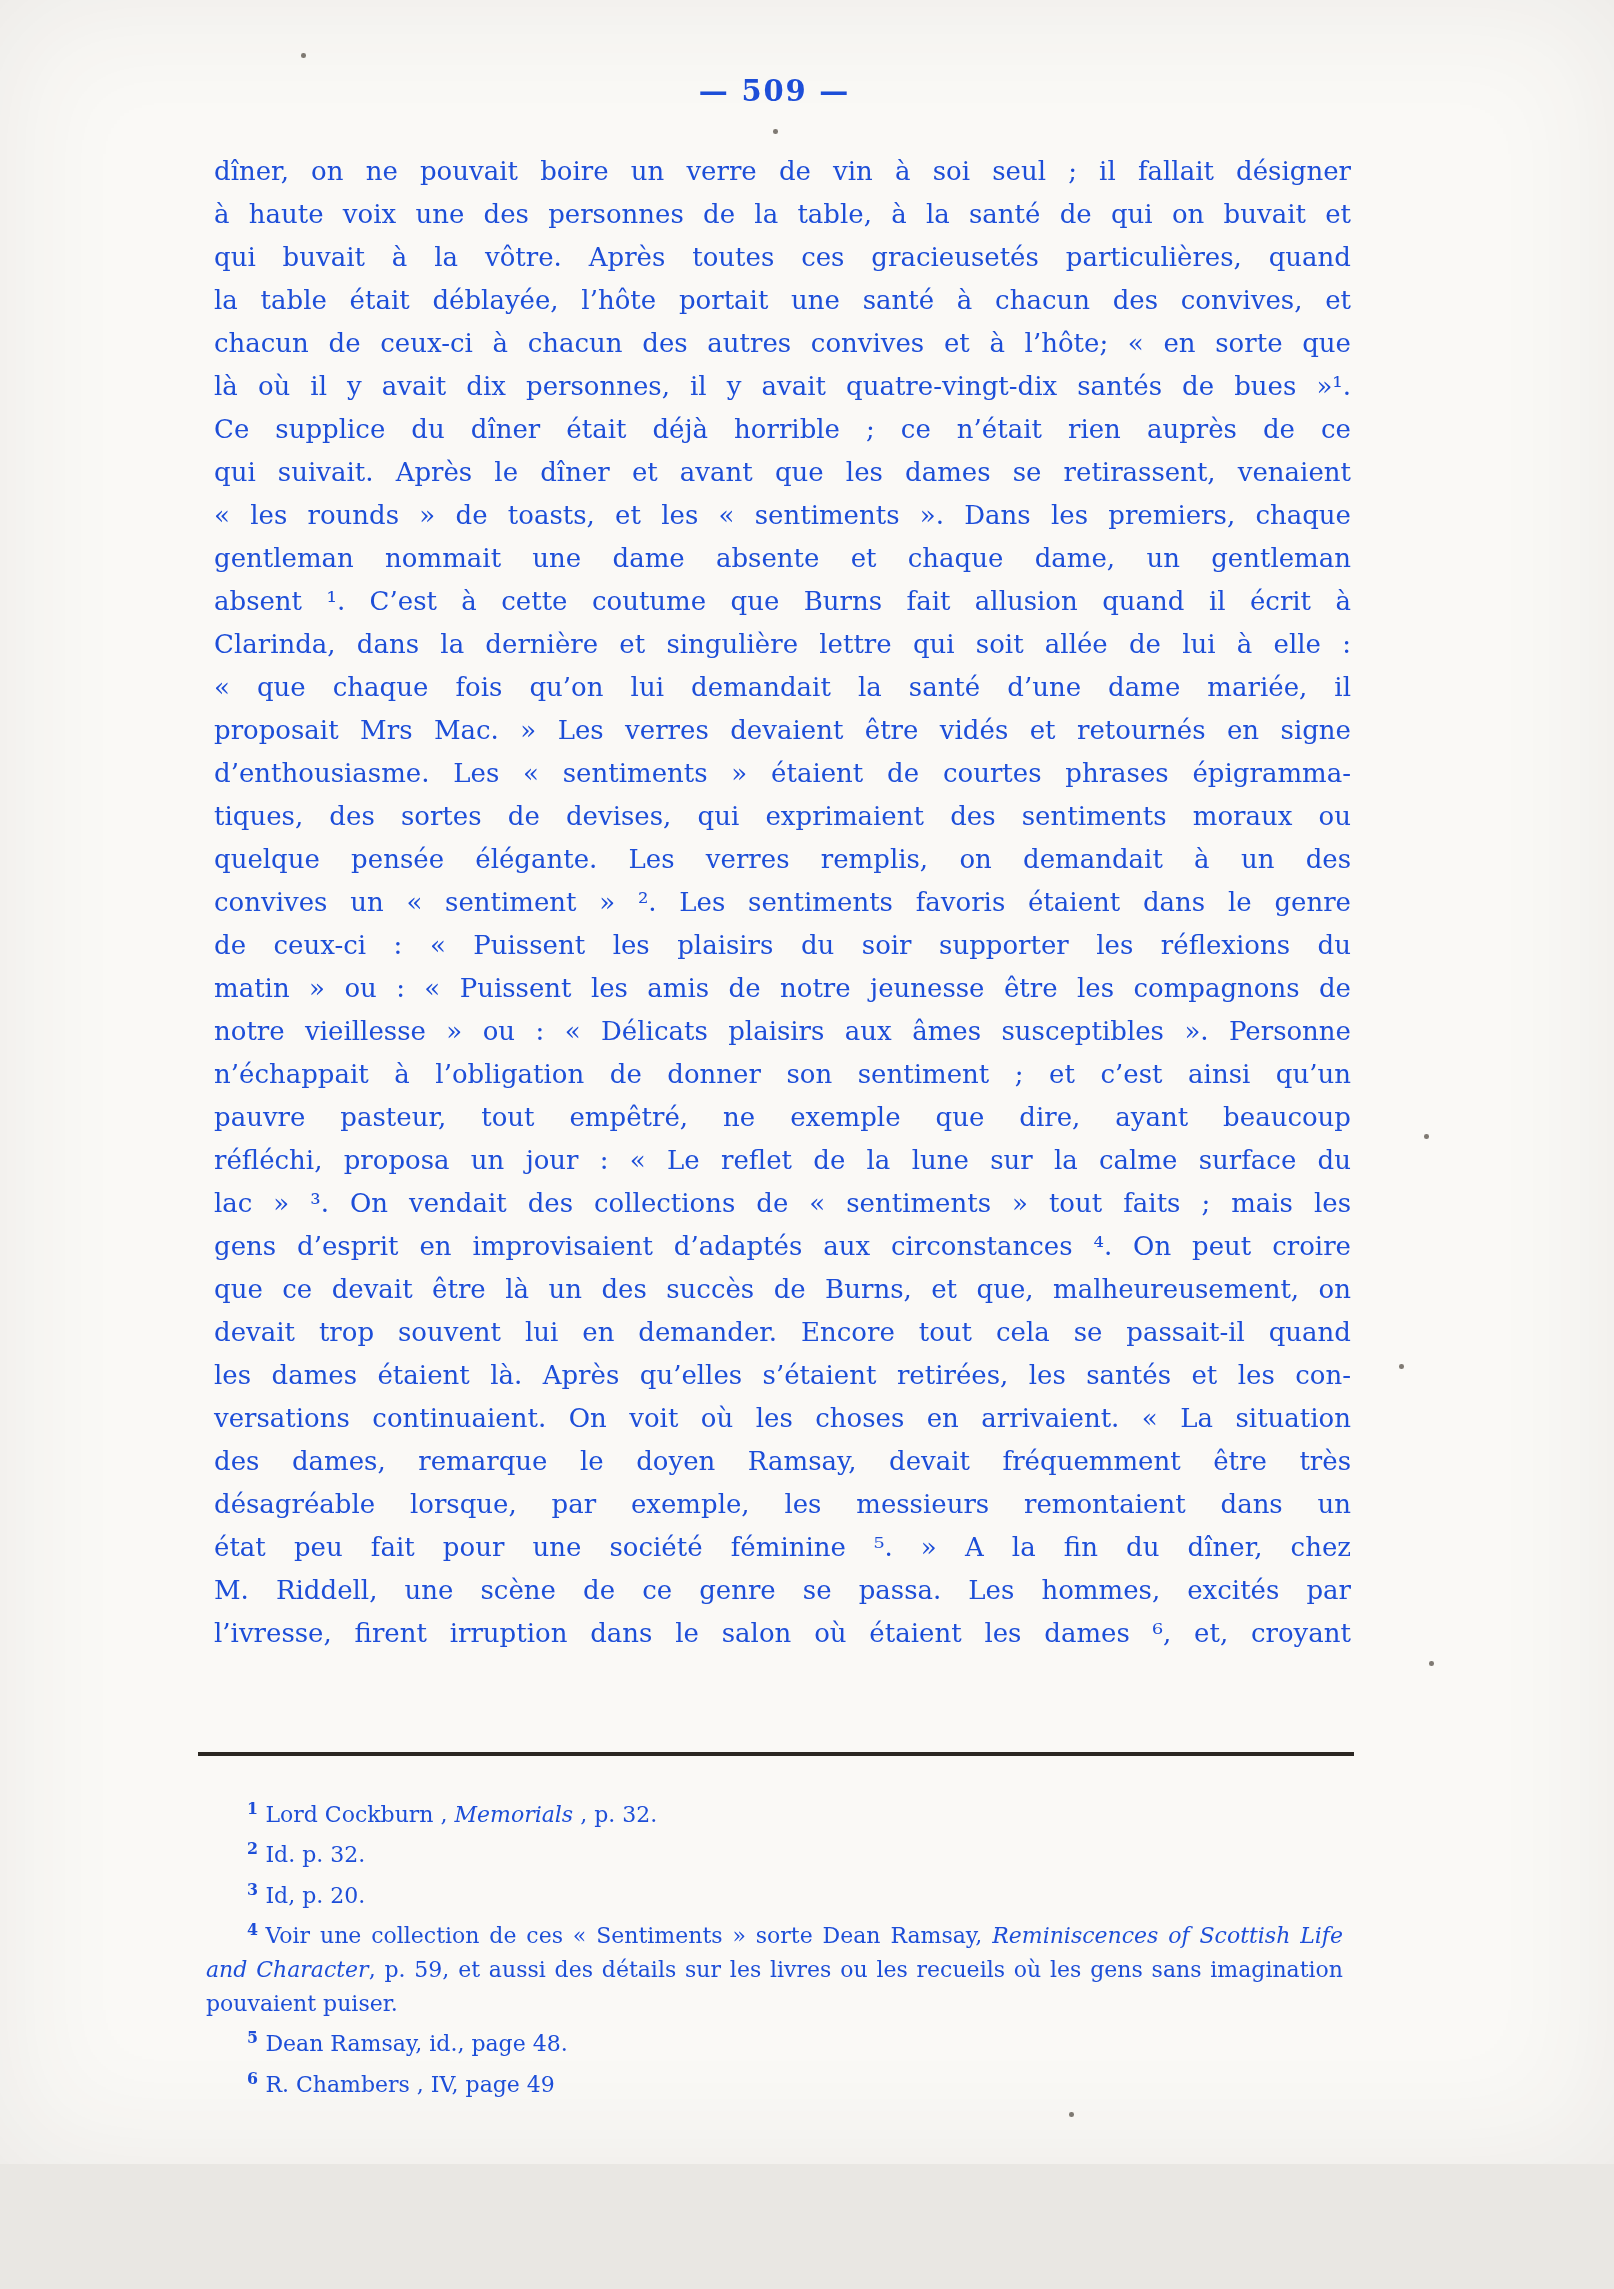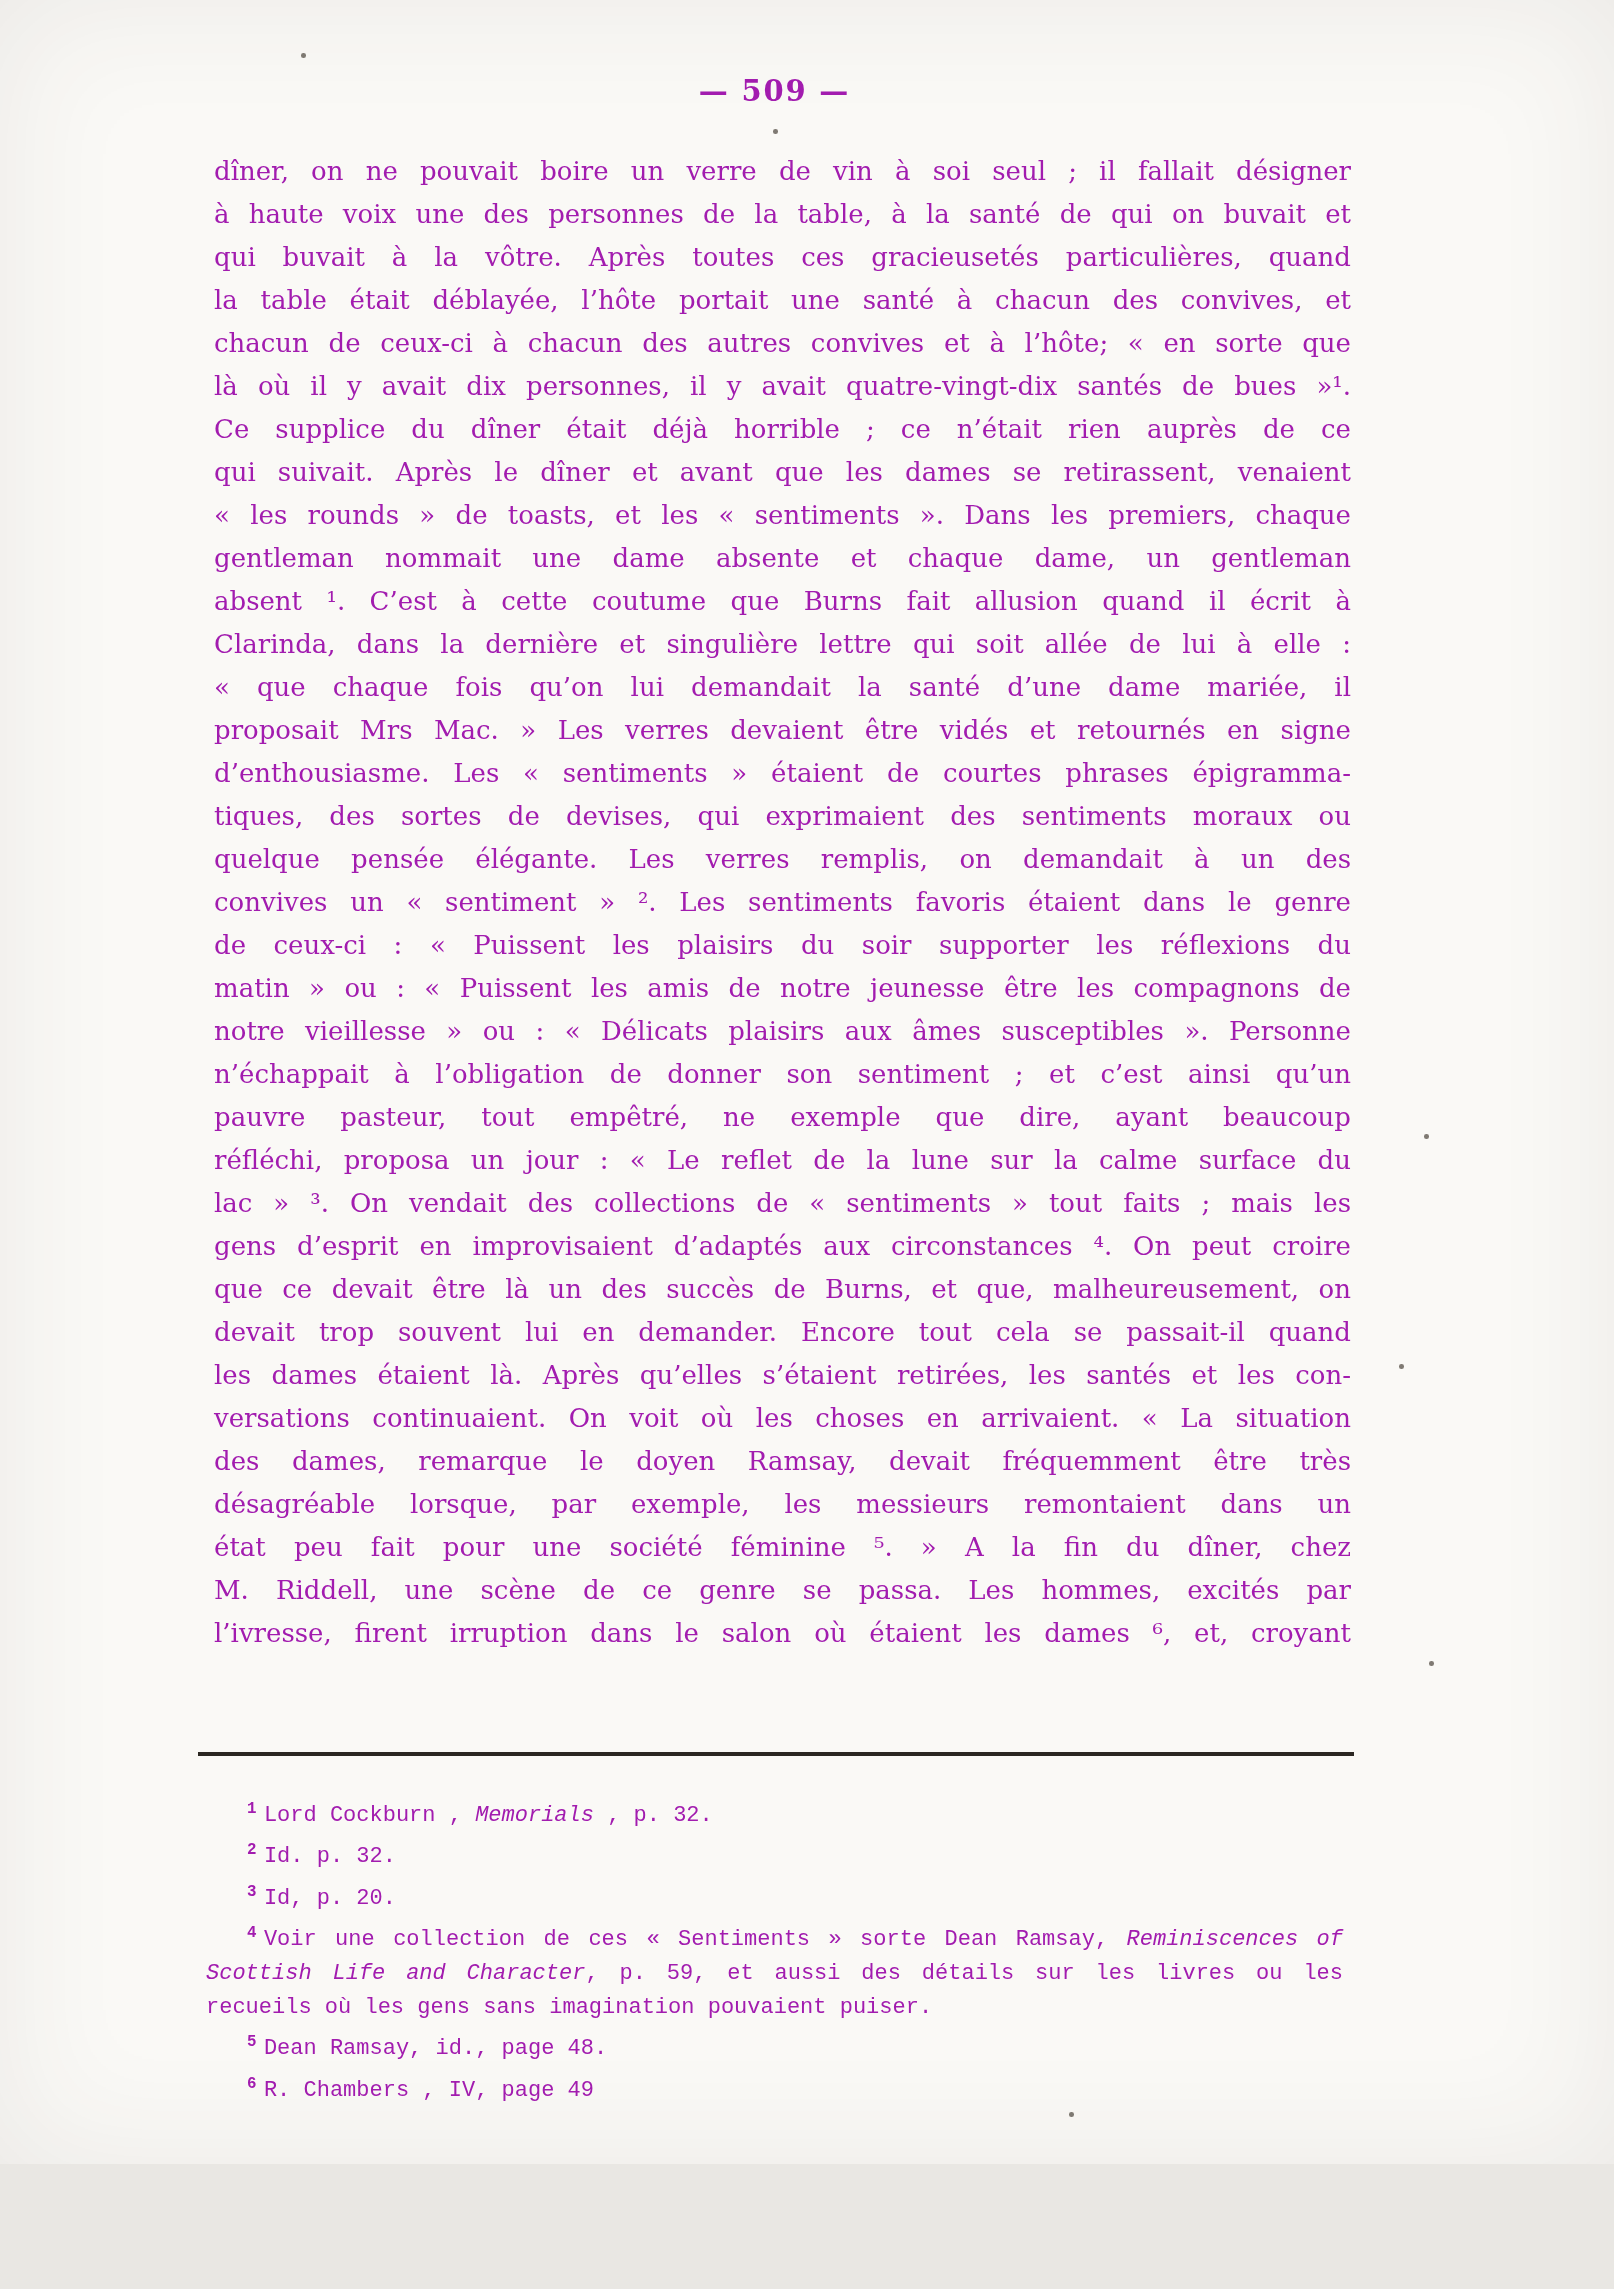--- a/index.html
+++ b/index.html
@@ -6,21 +6,21 @@
     margin: 0;
     padding: 0;
     background: #e9e7e3;
   }
   .page {
     position: relative;
     width: 1614px;
     height: 2164px;
     margin: 0 auto;
     background: #faf9f6;
-    color: #a21caf;
+    color: #1d4ed8;
     font-family: "DejaVu Serif", "Liberation Serif", serif;
     overflow: hidden;
     box-shadow: inset 0 0 129px rgba(60,55,45,0.08);
   }
   .page-number {
     position: absolute;
     top: 74px;
     left: 206px;
     width: 1137px;
     text-align: center;
@@ -53,21 +53,20 @@
     position: absolute;
     top: 1792px;
     left: 206px;
     width: 1137px;
     font-size: 22px;
   }
   .footnote {
     line-height: 34px;
     text-align: justify;
     text-indent: 41px;
-    font-family: Liberation Mono, monospace;
   }
   .fn-marker {
     font-size: 72%;
     font-weight: bold;
     margin-right: 7.4px;
   }
   .italic {
     font-style: italic;
   }
   .speck {

